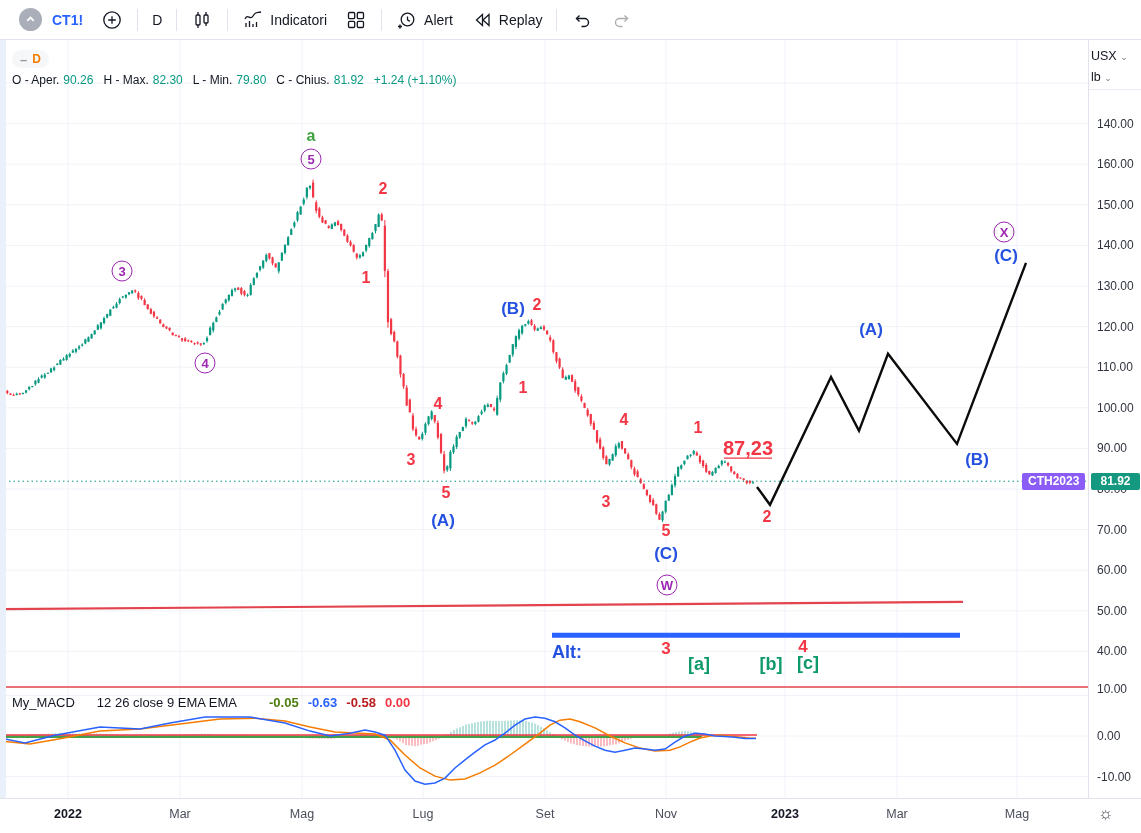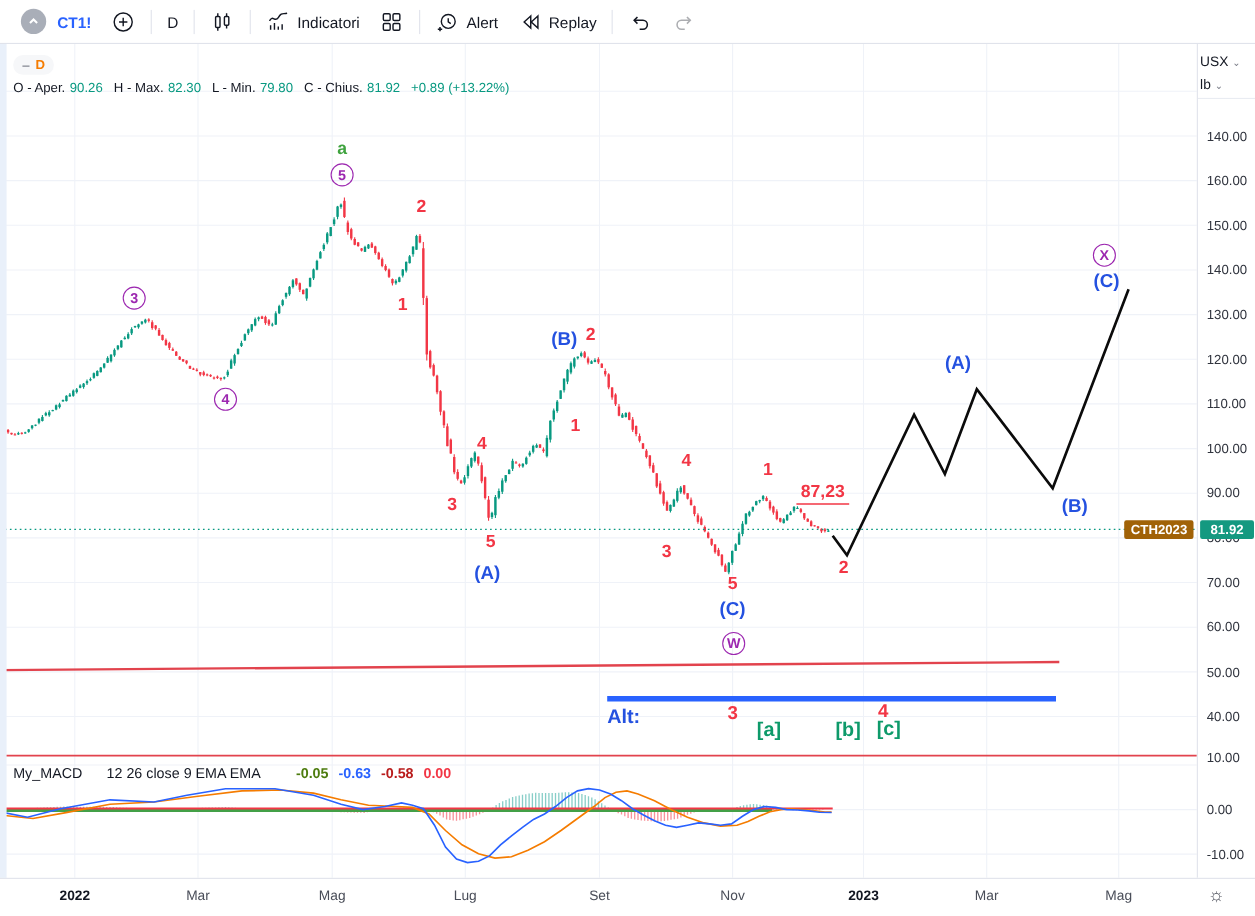--- a/index.html
+++ b/index.html
@@ -36,21 +36,21 @@
   .wave{position:absolute;transform:translate(-50%,-50%);font-weight:bold;z-index:25;white-space:nowrap;cursor:pointer;}
   .wave.circled{border:1.6px solid;border-radius:50%;width:19px;height:19px;display:flex;align-items:center;justify-content:center;font-size:13px;background:rgba(255,255,255,.0);}
   
   .paxis{position:absolute;left:1088px;top:40px;width:53px;height:758px;background:#fff;border-left:1px solid #e0e3eb;z-index:20;cursor:ns-resize;}
   .paxis-head{position:absolute;left:2px;top:6px;font-size:12.5px;color:#131722;line-height:20px;}
   .paxis-head .chev{color:#787b86;font-size:9px;}
   .paxis-div{position:absolute;left:0;top:49px;width:53px;height:1px;background:#e9ecf2;}
   .ptick{position:absolute;left:8px;font-size:12px;color:#30343e;z-index:21;}
   .pricebadge{position:absolute;left:2px;width:49px;height:17px;background:#149980;color:#fff;font-size:12px;font-weight:bold;
               display:flex;align-items:center;justify-content:center;border-radius:2px;z-index:23;}
-  .ctbadge{position:absolute;height:17px;background:#a16207;color:#fff;font-size:12px;font-weight:bold;
+  .ctbadge{position:absolute;height:17px;background:#8b5cf6;color:#fff;font-size:12px;font-weight:bold;
            display:flex;align-items:center;justify-content:center;border-radius:2px;z-index:23;padding:0 6px;}
   
   .taxis{position:absolute;left:0;top:798px;width:1141px;height:35px;background:#fff;border-top:1px solid #e0e3eb;z-index:20;cursor:ew-resize;}
   .ttick{position:absolute;top:8px;transform:translateX(-50%);font-size:12.5px;color:#4a4e59;}
   .ttick.bold{font-weight:bold;color:#131722;}
   .gear{position:absolute;left:1098px;top:804px;font-size:17px;color:#50535e;cursor:pointer;z-index:22;}
 </style>
 </head>
 <body>
 
@@ -909,21 +909,21 @@
     </div>
     <div class="legend-ohlc">
       <span>O - Aper.</span>
         <span class="val">90.26</span>
       <span>H - Max.</span>
         <span class="val">82.30</span>
       <span>L - Min.</span>
         <span class="val">79.80</span>
       <span>C - Chius.</span>
         <span class="val">81.92</span>
-      <span class="chg">+0.89 (+13.22%)</span>
+      <span class="chg">+1.24 (+1.10%)</span>
     </div>
   </div>
 
   <div class="macd-legend">
     <span class="nm">My_MACD</span>
     <span class="pr">12 26 close 9 EMA EMA</span>
     <span class="macd-vals" id="macd-vals">
         <span style="color: #4d7c0f;">-0.05</span>
         <span style="color: rgb(41, 98, 255);">-0.63</span>
         <span style="color: #b91c1c;">-0.58</span>
@@ -955,21 +955,21 @@
       <div class="wave" style="left: 871px; top: 330px; color: rgb(36, 81, 224); font-size: 17px;">(A)</div>
       <div class="wave" style="left: 977px; top: 460px; color: rgb(36, 81, 224); font-size: 17px;">(B)</div>
       <div class="wave" style="left: 1006px; top: 256px; color: rgb(36, 81, 224); font-size: 17px;">(C)</div>
       <div class="wave circled" style="left: 1004px; top: 232px; color: rgb(156, 39, 176); border-color: rgb(156, 39, 176);">X</div>
       <div class="wave" style="left: 567px; top: 652px; color: rgb(36, 81, 224); font-size: 18px;">Alt:</div>
       <div class="wave" style="left: 666px; top: 649px; color: rgb(242, 54, 69); font-size: 17px;">3</div>
       <div class="wave" style="left: 699px; top: 664px; color: rgb(14, 154, 106); font-size: 18px;">[a]</div>
       <div class="wave" style="left: 771px; top: 664px; color: rgb(14, 154, 106); font-size: 18px;">[b]</div>
       <div class="wave" style="left: 803px; top: 647px; color: rgb(242, 54, 69); font-size: 17px;">4</div>
       <div class="wave" style="left: 808px; top: 663px; color: rgb(14, 154, 106); font-size: 18px;">[c]</div>
-      <div class="wave" style="left: 748px; top: 448px; color: rgb(242, 54, 69); font-size: 16px;">87,23</div>
+      <div class="wave" style="left: 748px; top: 448px; color: rgb(242, 54, 69); font-size: 20px;">87,23</div>
     </div>
 
   <div class="paxis">
     <div class="paxis-head">
       <div><span>USX</span> <span class="chev">⌄</span></div>
       <div><span>lb</span> <span class="chev">⌄</span></div>
     </div>
     <div class="paxis-div"></div>
     <div id="pticks">
         <div class="ptick" style="top: 76.6px;">140.00</div>

